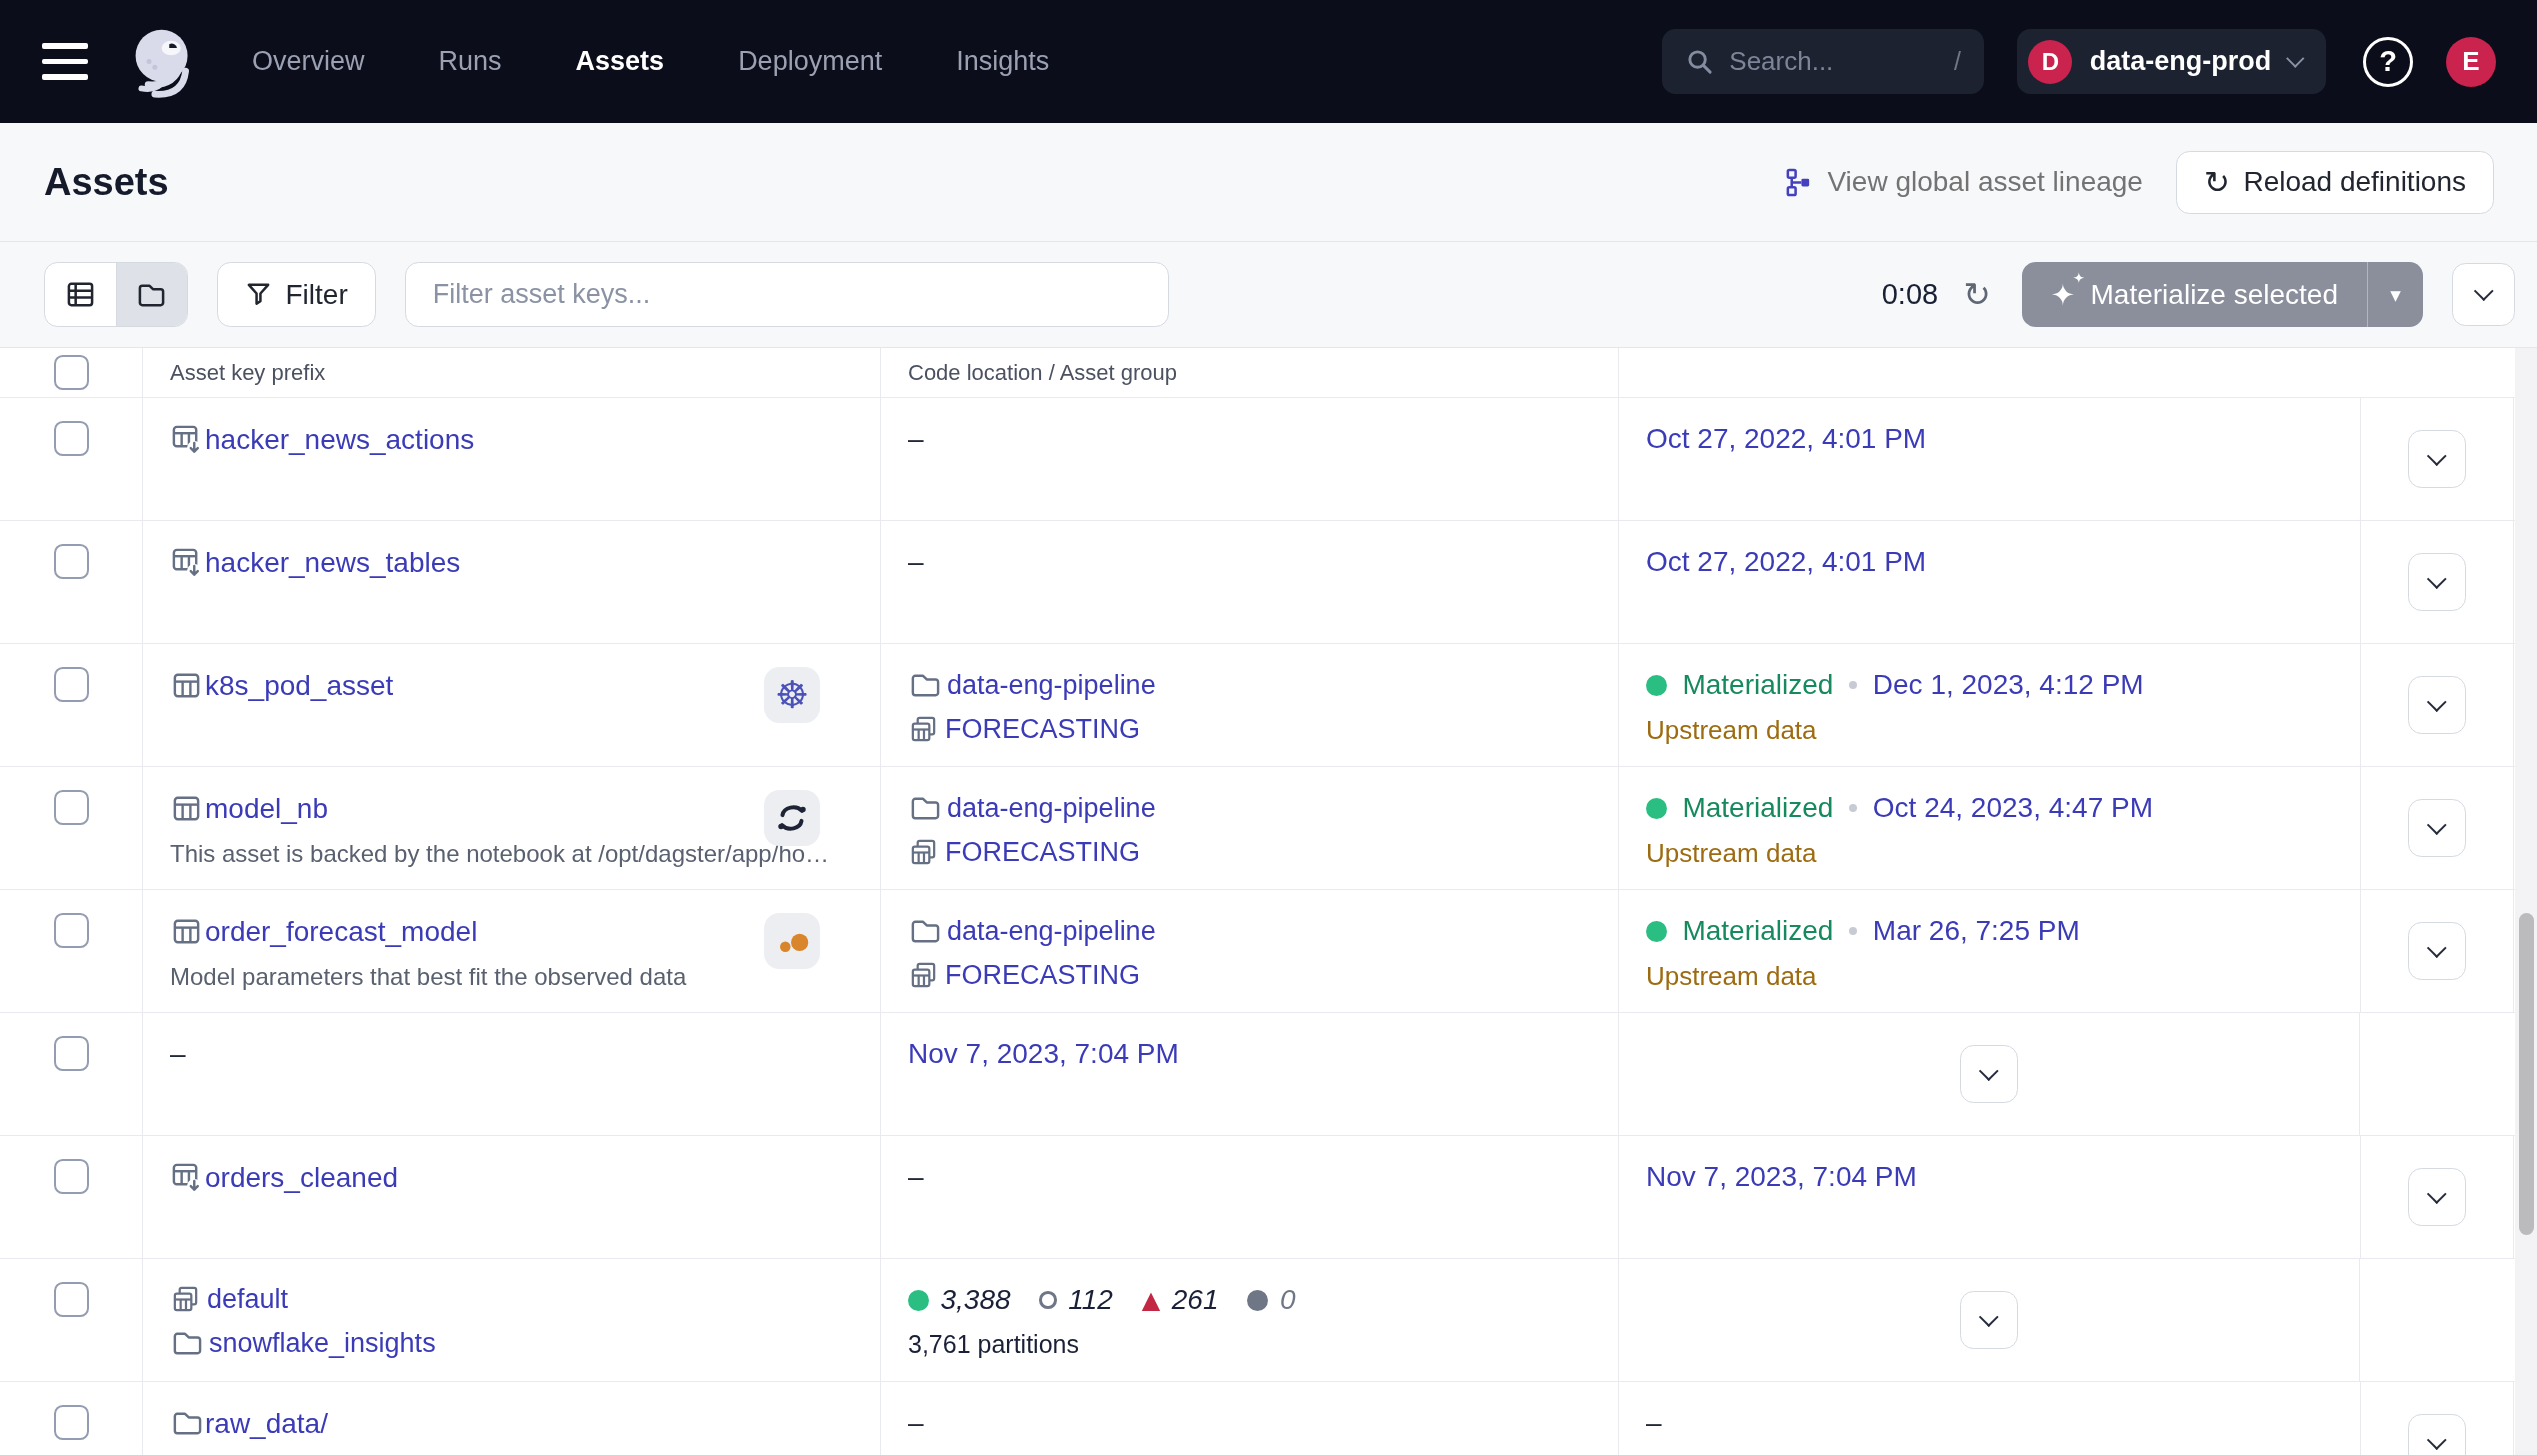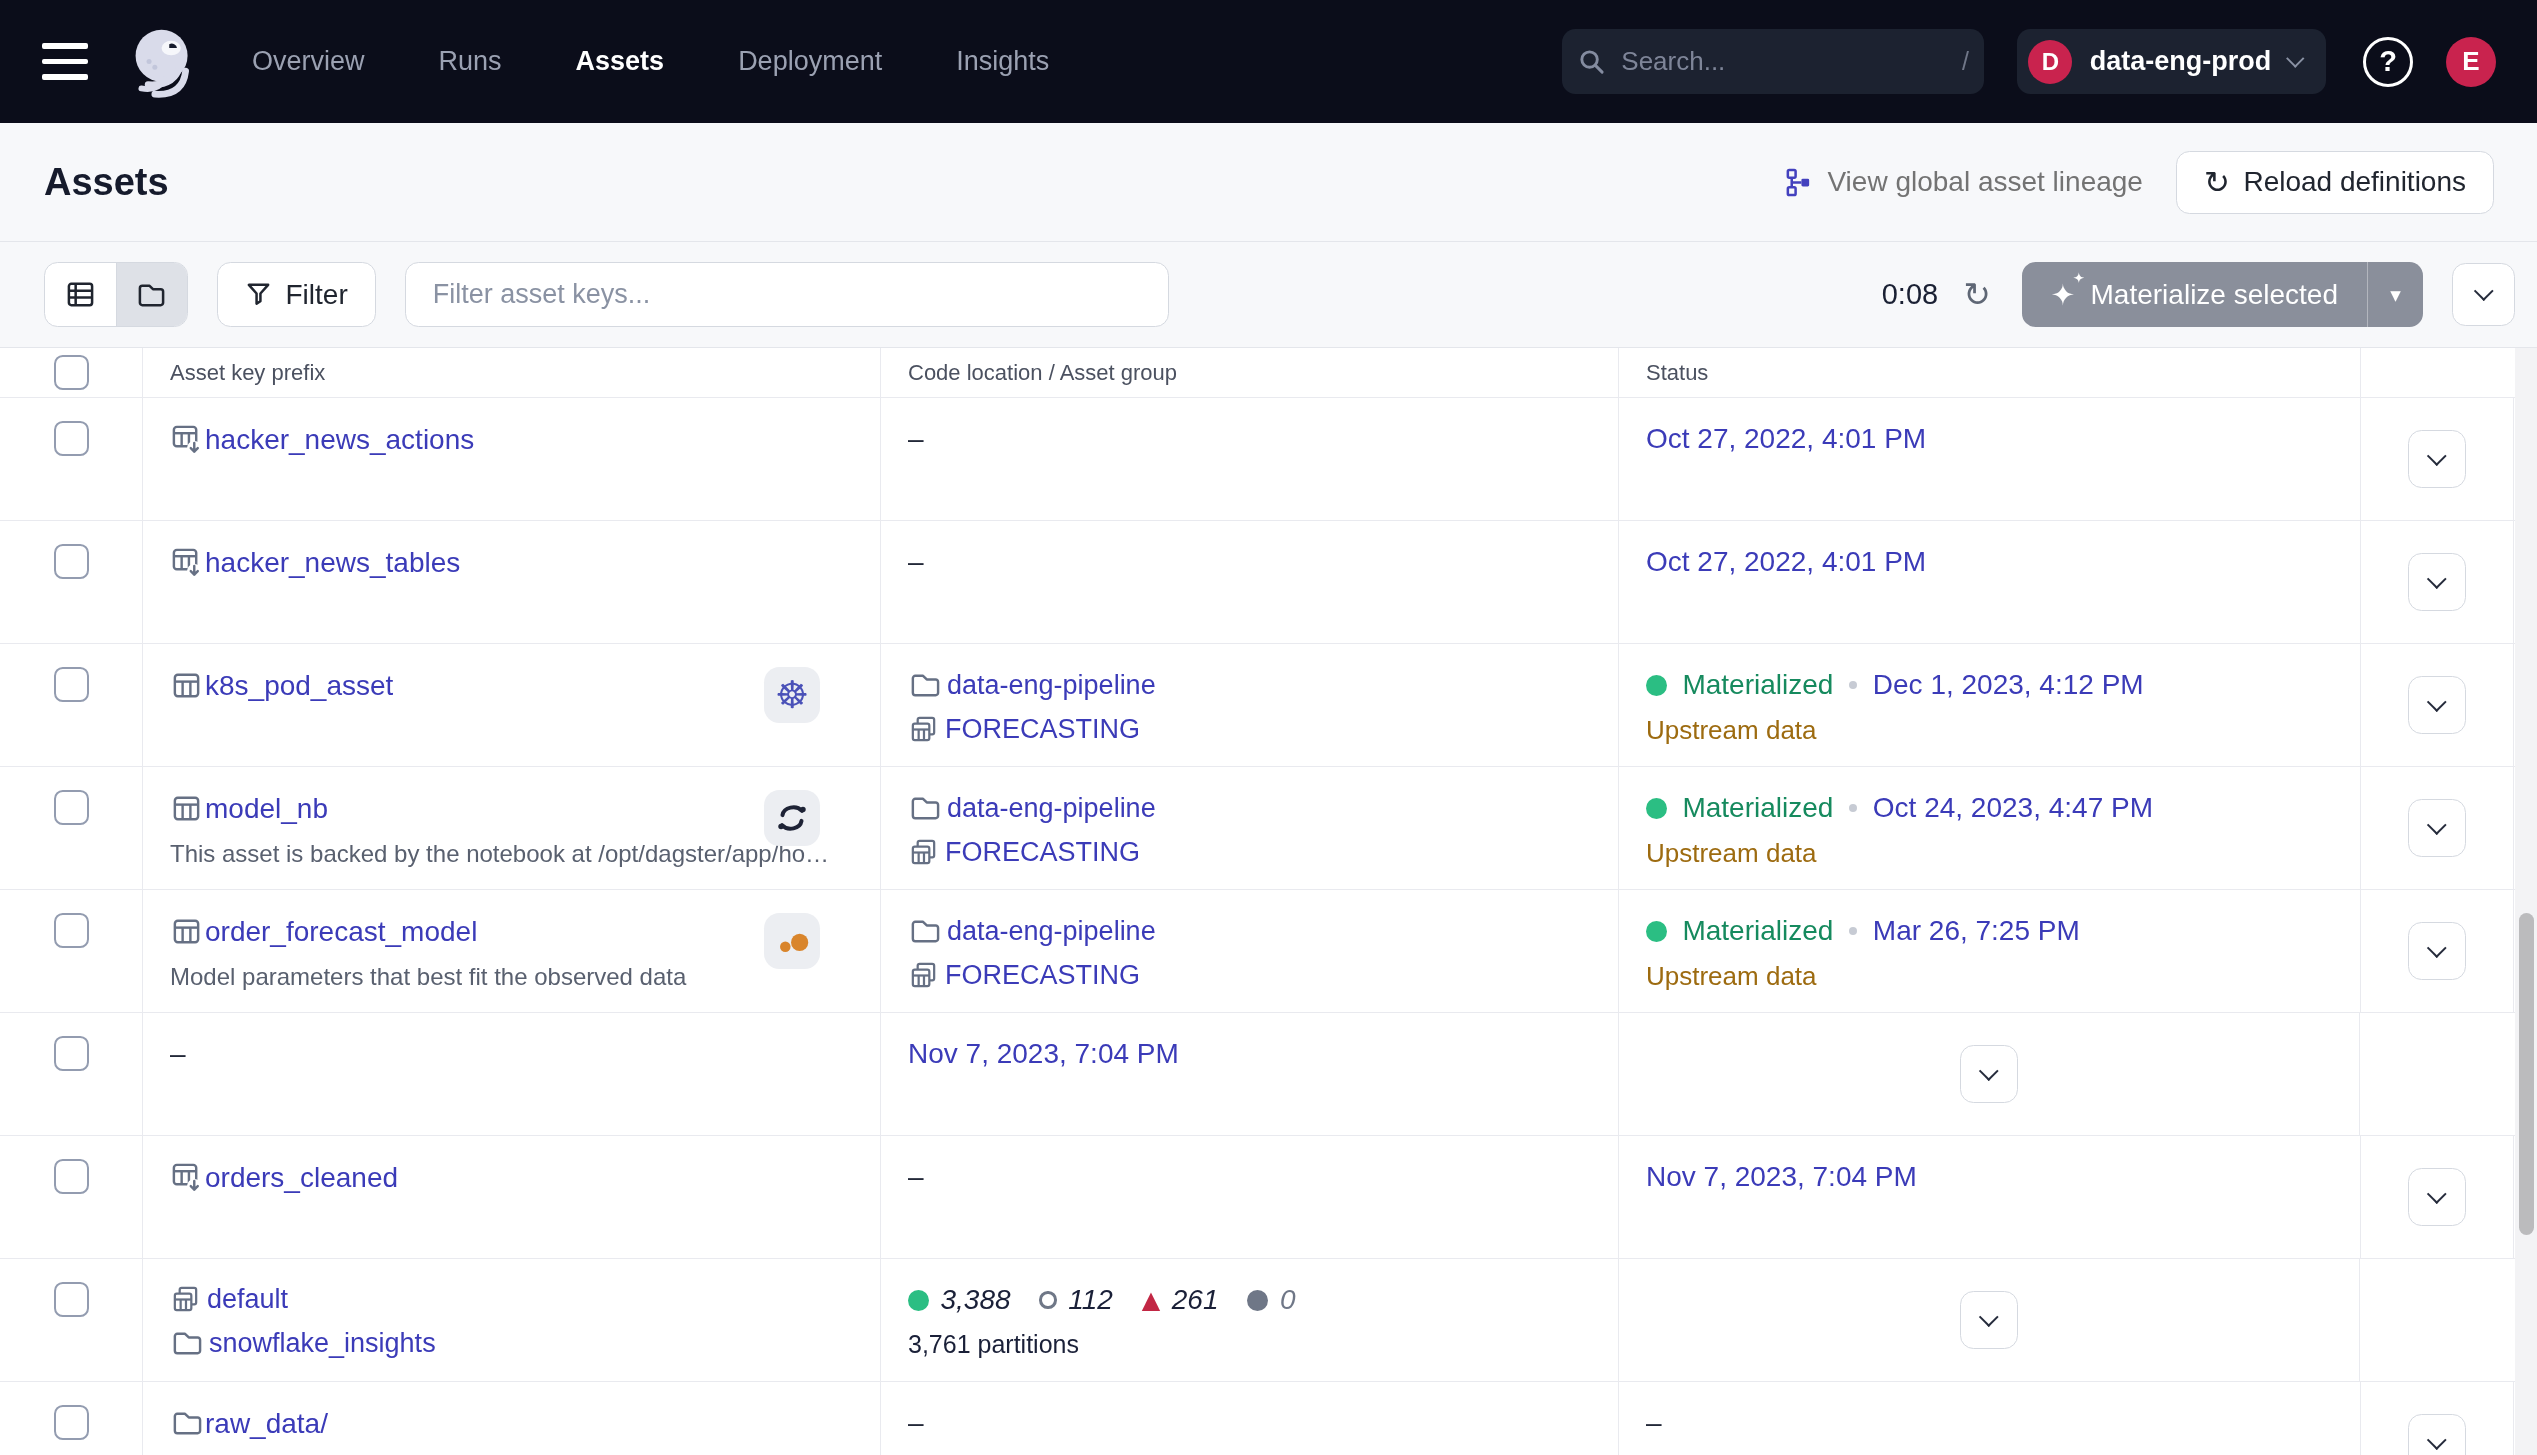--- a/index.html
+++ b/index.html
@@ -9,21 +9,21 @@
 
   
   .topnav { height:123px; background:#0B0D1A; display:flex; align-items:center; padding:0 42px; }
   .hamburger { width:46px; display:flex; flex-direction:column; gap:9.6px; cursor:pointer; }
   .hamburger span { display:block; height:5.8px; background:#ffffff; border-radius:1.9px; }
   .logo { margin-left:37px; width:77px; height:81px; }
   .nav-items { display:flex; align-items:center; gap:74px; margin-left:50px; }
   .nav-item { font-size:27px; color:#9BA1B2; cursor:pointer; }
   .nav-item.active { color:#ffffff; font-weight:bold; }
   .nav-spacer { flex:1; }
-  .searchbox { width:422px; height:65px; background:#1C2230; border-radius:13.5px; display:flex; align-items:center; padding:0 15px; color:#7E8598; }
+  .searchbox { width:322px; height:65px; background:#1C2230; border-radius:13.5px; display:flex; align-items:center; padding:0 23px; color:#7E8598; }
   .searchbox .ph { font-size:26px; margin-left:15.4px; flex:1; }
   .searchbox .slash { font-size:25px; color:#707788; }
   .deploy-pill { margin-left:33px; height:65px; background:#1C2230; border-radius:13.5px; display:flex; align-items:center; padding:0 25px 0 11.5px; gap:17.3px; cursor:pointer; }
   .deploy-badge { width:44px; height:44px; border-radius:50%; background:#C9234E; color:#fff; font-weight:bold; font-size:24px; display:flex; align-items:center; justify-content:center; }
   .deploy-name { color:#ffffff; font-size:27px; font-weight:bold; }
   .chev { display:inline-block; border-right:2.9px solid #8A92A4; border-bottom:2.9px solid #8A92A4; transform:rotate(45deg); }
   .deploy-chev { width:12.5px; height:12.5px; margin-top:-5.8px; }
   .help-btn { margin-left:37px; width:50px; height:50px; border:3.8px solid #ffffff; border-radius:50%; color:#fff; font-size:29px; font-weight:bold; display:flex; align-items:center; justify-content:center; cursor:pointer; }
   .avatar { margin-left:33px; width:50px; height:50px; border-radius:50%; background:#C9234E; color:#fff; font-size:26px; font-weight:bold; display:flex; align-items:center; justify-content:center; cursor:pointer; }
 
@@ -199,21 +199,20 @@
   </button>
 </div>
 
 <div class="asset-table">
   <div class="thead">
     <div class="hcell hcheck">
         <span class="checkbox"></span>
       </div>
     <div class="hcell">Asset key prefix</div>
     <div class="hcell">Code location / Asset group</div>
-    <div class="hcell">Status</div>
     <div class="hcell"></div>
   </div>
   <div id="rows">
       <div class="trow">
         <div class="cell c-check">
           <span class="checkbox"></span>
         </div>
         <div class="cell c-asset">
           <div class="asset-line">
             <span class="ticon">

